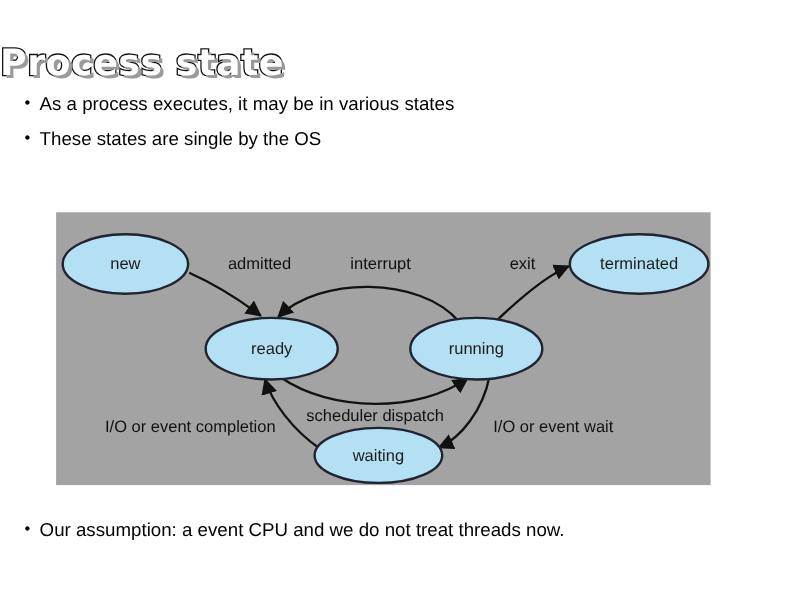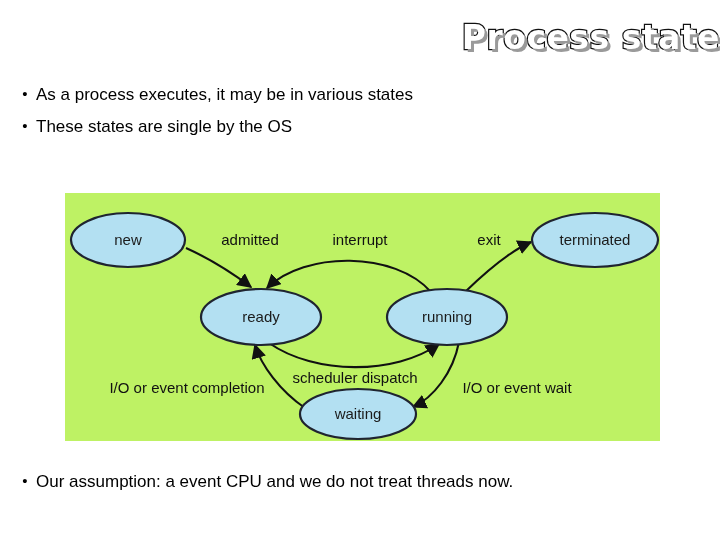--- a/index.html
+++ b/index.html
@@ -7,22 +7,22 @@
     width:720px;height:540px;
     background:#ffffff;
     font-family:"Liberation Sans", sans-serif;
     overflow:hidden;
     position:relative;
   }
   .slide{position:absolute;inset:0;background:#fff;}
 
   
   .title-wrap{
-    position:absolute;left:0;top:18px;width:720px;
-    text-align:right;
+    position:absolute;left:0;top:37px;width:720px;
+    text-align:left;
   }
   .title{
     display:inline-block;
     font-family:"DejaVu Sans", sans-serif;
     font-size:33px;
     font-weight:bold;
     letter-spacing:0.5px;
     color:#ffffff;
     -webkit-text-stroke:2.4px #111111;
     paint-order:stroke fill;
@@ -50,23 +50,23 @@
     text-align:center;
     font-size:15px;
     line-height:1.45;
     color:#000;
   }
   .bullet .btext{flex:1 1 auto;}
 
   
   .diagram{
     position:absolute;
-    left:65px;top:193px;
+    left:51px;top:193px;
     width:595px;height:248px;
-    background:#bef264;
+    background:#a3a3a3;
   }
   .diagram svg{display:block;width:595px;height:248px;}
   .node-label{
     font-family:"Liberation Sans", sans-serif;
     font-size:15px;
     fill:#1b1b1b;
     text-anchor:middle;
     dominant-baseline:middle;
   }
   .edge-label{

